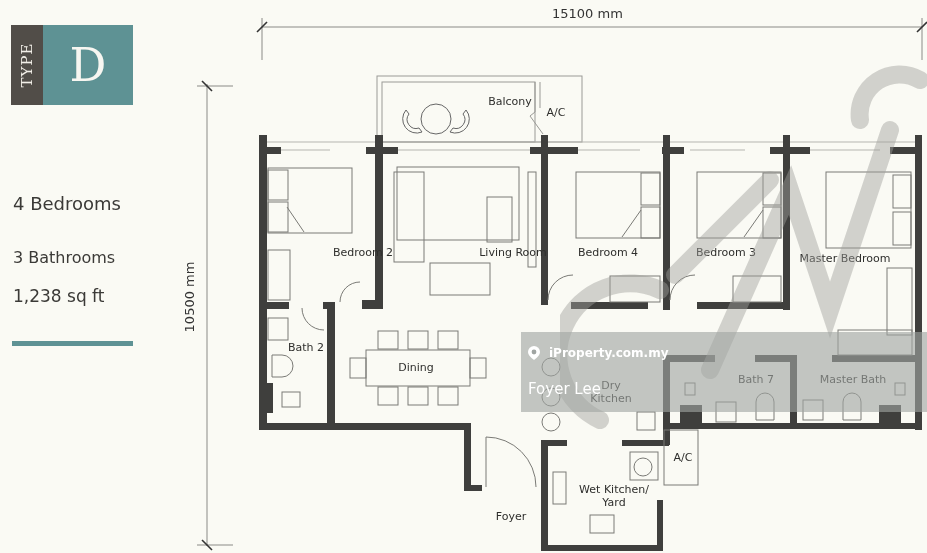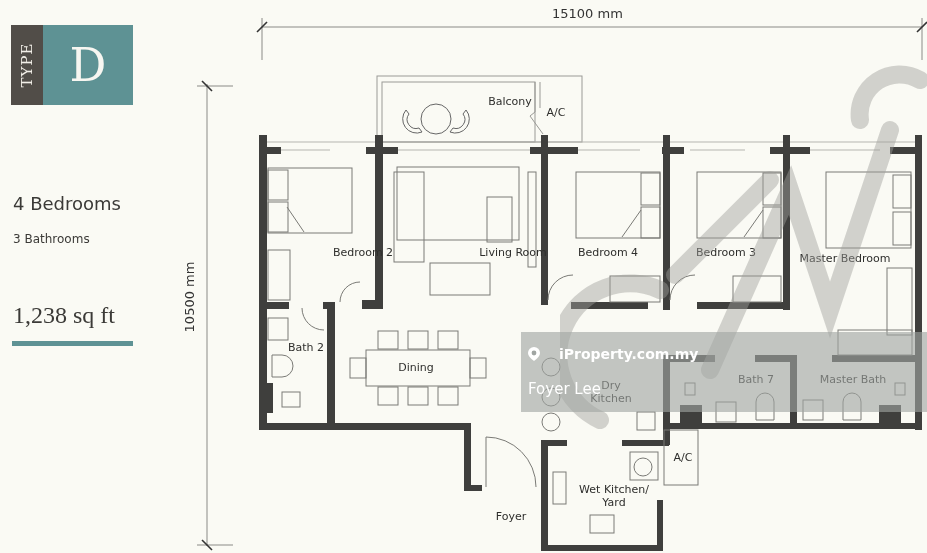--- a/index.html
+++ b/index.html
@@ -6,33 +6,33 @@
   html, body { width: 927px; height: 553px; overflow: hidden; background: #fafaf4; }
   body { position: relative; font-family: "DejaVu Sans", sans-serif; color: #3a3a38; }
 
   .type-badge { position: absolute; left: 11px; top: 25px; width: 122px; height: 80px; display: flex; }
   .type-badge .type-side { width: 32px; height: 100%; background: #514d48; position: relative; }
   .type-badge .type-side span { position: absolute; left: 50%; top: 50%; transform: translate(-50%,-50%) rotate(-90deg); color: #f2efe8; font-family: "DejaVu Serif", serif; font-size: 15px; letter-spacing: 1px; white-space: nowrap; }
   .type-badge .type-letter { flex: 1; background: #5e9294; display: flex; align-items: center; justify-content: center; color: #f7f6f1; font-family: "DejaVu Serif", serif; font-size: 46px; font-weight: 300; }
 
   .spec { position: absolute; left: 13px; color: #3b3a37; white-space: nowrap; text-align: right; }
   .spec-beds { top: 193px; font-size: 18px; }
-  .spec-baths { top: 232px; font-size: 12px; }
-  .spec-area { top: 302px; font-size: 24px; font-family: Liberation Serif, serif; }
+  .spec-baths { top: 248px; font-size: 16px; }
+  .spec-area { top: 286px; font-size: 17px; }
   .spec-rule { position: absolute; left: 12px; top: 341px; width: 121px; height: 5px; background: #5e9294; }
 
   .dim-text { position: absolute; font-size: 13px; color: #333; white-space: nowrap; }
   .dim-width { left: 552px; top: 6px; }
   .dim-height { left: 189px; top: 297px; transform: translate(-50%,-50%) rotate(-90deg); }
 
   svg.plan { position: absolute; left: 0; top: 0; }
   .room-label { position: absolute; font-size: 11px; color: #2e2e2c; white-space: nowrap; transform: translate(-50%,-50%); text-align: center; line-height: 1.15; }
 
   .overlay-band { position: absolute; left: 521px; top: 332px; width: 406px; height: 80px; background: rgba(160,165,162,0.62); }
-  .watermark-site { position: absolute; left: 528px; top: 346px; color: #fff; font-size: 14px; font-weight: bold; white-space: nowrap; display: flex; align-items: center; gap: 19px; }
+  .watermark-site { position: absolute; left: 528px; top: 346px; color: #fff; font-size: 12px; font-weight: bold; white-space: nowrap; display: flex; align-items: center; gap: 9px; }
   .watermark-agent { position: absolute; left: 528px; top: 380px; color: #fff; font-size: 15px; white-space: nowrap; }
   .glow-mark { position: absolute; left: 560px; top: 60px; width: 367px; height: 400px; pointer-events: none; }
 </style>
 </head>
 <body>
 
 <div class="type-badge">
   <div class="type-side">
     <span>TYPE</span>
   </div>

